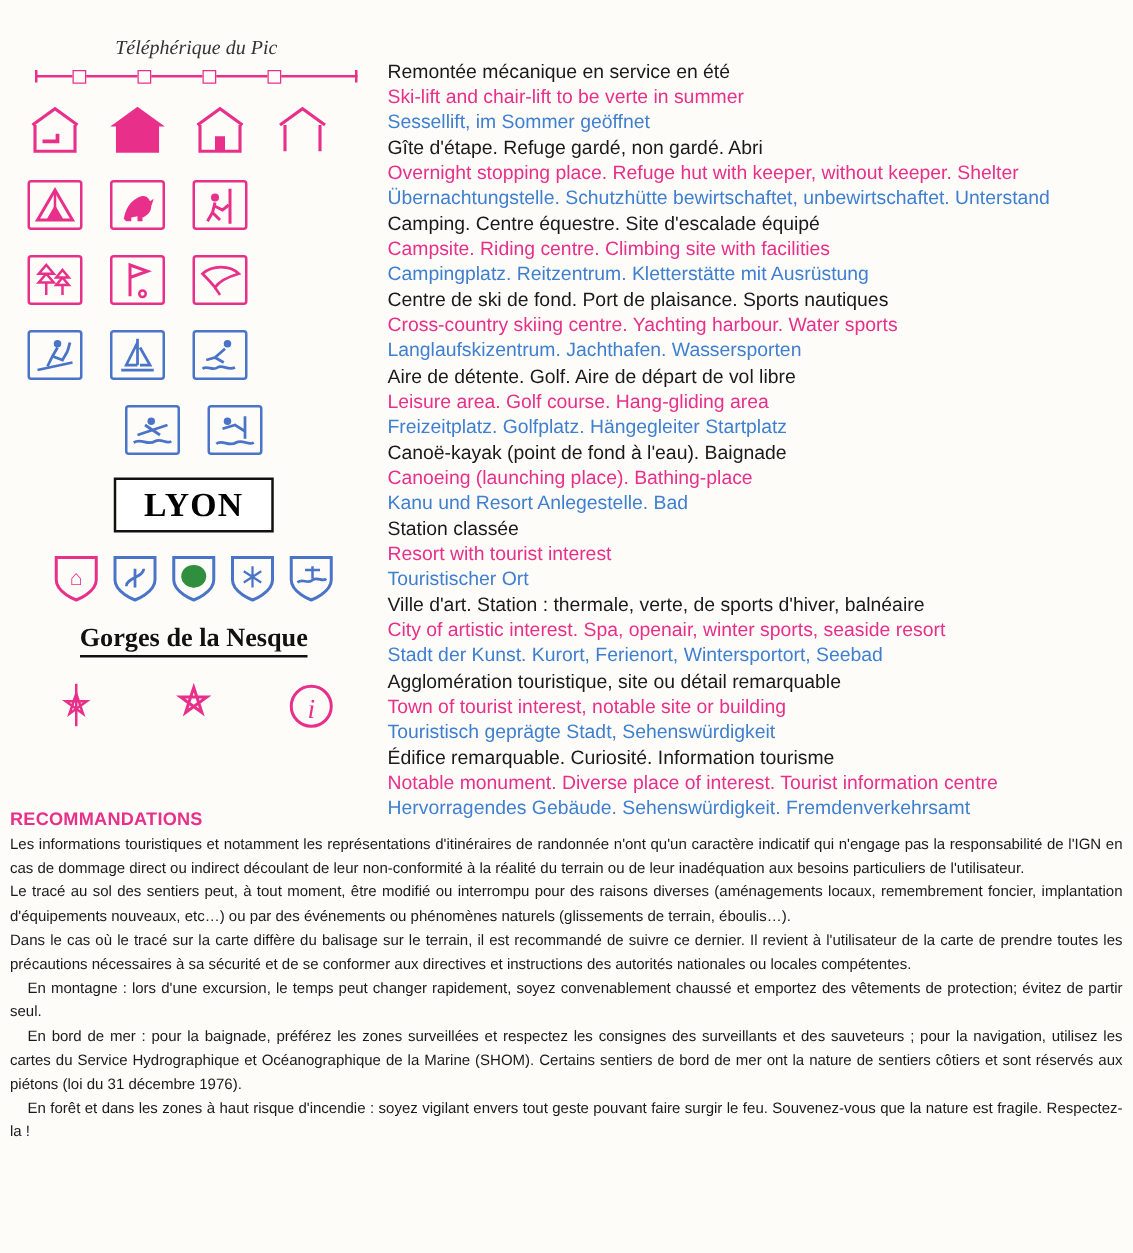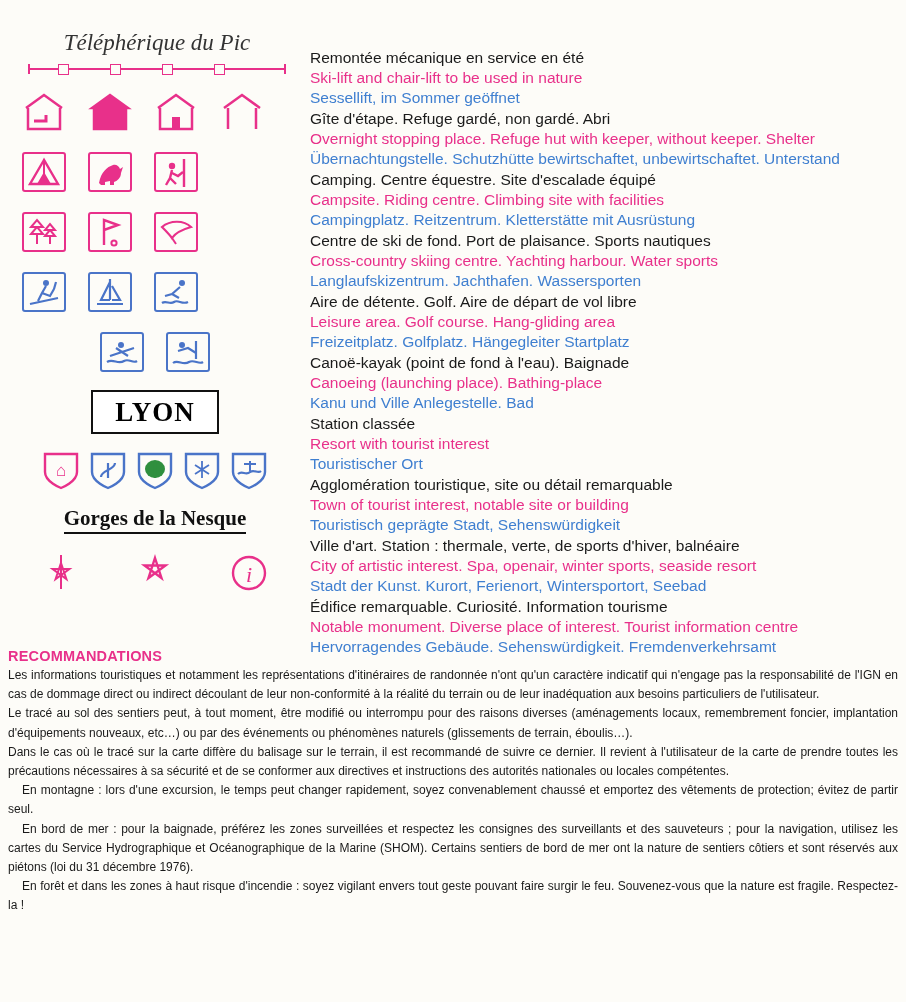--- a/index.html
+++ b/index.html
@@ -31,21 +31,21 @@
 
   .icon-col {
     position: absolute;
     left: 10px; top: 30px;
     width: 290px;
   }
 
   .cable-title {
     font-family: "Liberation Serif", serif;
     font-style: italic;
-    font-size: 23px;
+    font-size: 16px;
     color: #333;
     text-align: center;
     width: 250px;
     margin-left: 22px;
   }
   .cable-line {
     margin: 6px 0 0 18px;
     width: 258px;
     height: 14px;
     position: relative;
@@ -383,21 +383,21 @@
           </svg>
         </div>
       </div>
 
     </div>
 
     <div class="legend-text">
 
       <div class="lgroup">
         <div class="l-fr">Remontée mécanique en service en été</div>
-        <div class="l-en">Ski-lift and chair-lift to be used in nature</div>
+        <div class="l-en">Ski-lift and chair-lift to be verte in summer</div>
         <div class="l-de">Sessellift, im Sommer geöffnet</div>
       </div>
 
       <div class="lgroup">
         <div class="l-fr">Gîte d'étape. Refuge gardé, non gardé. Abri</div>
         <div class="l-en">Overnight stopping place. Refuge hut with keeper, without keeper. Shelter</div>
         <div class="l-de">Übernachtungstelle. Schutzhütte bewirtschaftet, unbewirtschaftet. Unterstand</div>
       </div>
 
       <div class="lgroup">
@@ -414,39 +414,39 @@
 
       <div class="lgroup">
         <div class="l-fr">Aire de détente. Golf. Aire de départ de vol libre</div>
         <div class="l-en">Leisure area. Golf course. Hang-gliding area</div>
         <div class="l-de">Freizeitplatz. Golfplatz. Hängegleiter Startplatz</div>
       </div>
 
       <div class="lgroup">
         <div class="l-fr">Canoë-kayak (point de fond à l'eau). Baignade</div>
         <div class="l-en">Canoeing (launching place). Bathing-place</div>
-        <div class="l-de">Kanu und Ville Anlegestelle. Bad</div>
+        <div class="l-de">Kanu und Resort Anlegestelle. Bad</div>
       </div>
 
       <div class="lgroup">
         <div class="l-fr">Station classée</div>
         <div class="l-en">Resort with tourist interest</div>
         <div class="l-de">Touristischer Ort</div>
       </div>
 
       <div class="lgroup">
+        <div class="l-fr">Ville d'art. Station : thermale, verte, de sports d'hiver, balnéaire</div>
+        <div class="l-en">City of artistic interest. Spa, openair, winter sports, seaside resort</div>
+        <div class="l-de">Stadt der Kunst. Kurort, Ferienort, Wintersportort, Seebad</div>
+      </div>
+
+      <div class="lgroup">
         <div class="l-fr">Agglomération touristique, site ou détail remarquable</div>
         <div class="l-en">Town of tourist interest, notable site or building</div>
         <div class="l-de">Touristisch geprägte Stadt, Sehenswürdigkeit</div>
-      </div>
-
-      <div class="lgroup">
-        <div class="l-fr">Ville d'art. Station : thermale, verte, de sports d'hiver, balnéaire</div>
-        <div class="l-en">City of artistic interest. Spa, openair, winter sports, seaside resort</div>
-        <div class="l-de">Stadt der Kunst. Kurort, Ferienort, Wintersportort, Seebad</div>
       </div>
 
       <div class="lgroup">
         <div class="l-fr">Édifice remarquable. Curiosité. Information tourisme</div>
         <div class="l-en">Notable monument. Diverse place of interest. Tourist information centre</div>
         <div class="l-de">Hervorragendes Gebäude. Sehenswürdigkeit. Fremdenverkehrsamt</div>
       </div>
 
     </div>
   </div>

